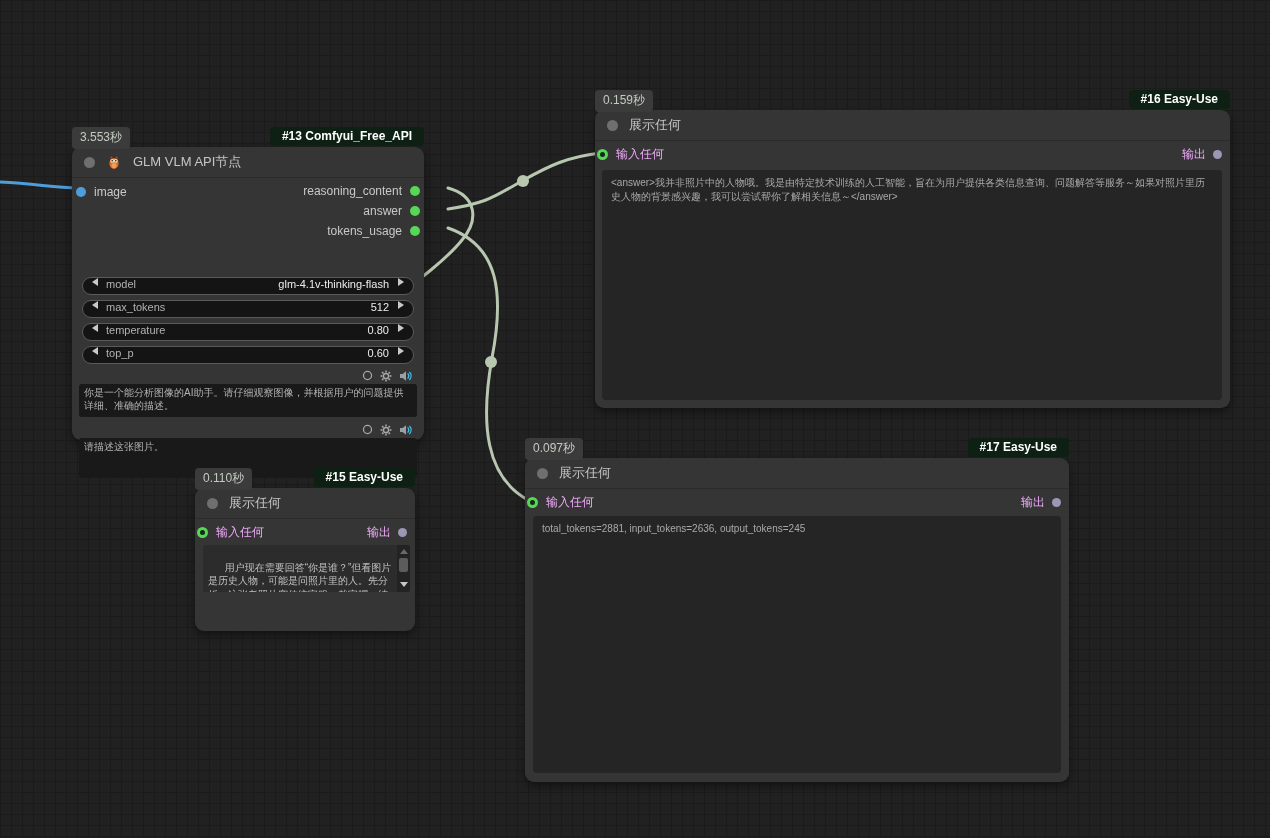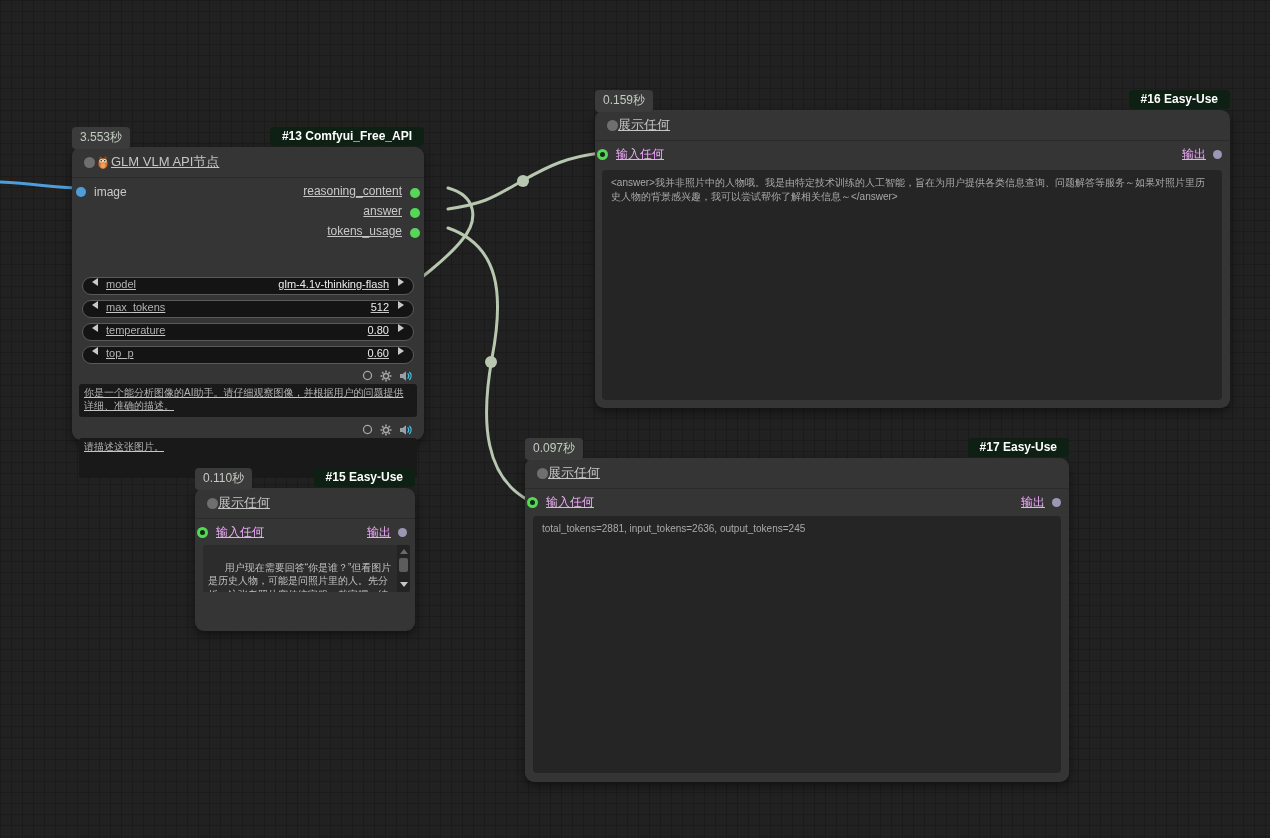--- a/index.html
+++ b/index.html
@@ -16,48 +16,48 @@
       linear-gradient(90deg,#1b1b1b 1px,transparent 1px),
       linear-gradient(#171717 1px,transparent 1px),
       linear-gradient(90deg,#171717 1px,transparent 1px);
     background-size:11px 11px,11px 11px,110px 110px,110px 110px;
   }
   svg.wires{position:absolute;inset:0;z-index:1;pointer-events:none;}
   svg.wires path{pointer-events:stroke;}
 
   .node{
     position:absolute;z-index:2;background:#353535;border-radius:9px;
-    box-shadow:0 4px 10px rgba(0,0,0,.45);color:#c6c6c6;text-decoration:underline;
+    box-shadow:0 4px 10px rgba(0,0,0,.45);color:#c6c6c6;
   }
   .badge-timing{
     position:absolute;top:-20px;left:0;background:#3b3b3b;color:#c3cbc0;
     font-size:12px;padding:2px 8px 3px;border-radius:4px;white-space:nowrap;
   }
   .badge-id{
     position:absolute;top:-20px;right:0;background:#0d2013;color:#ffffff;
     font-size:12px;font-weight:bold;padding:2px 12px 3px;border-radius:4px;white-space:nowrap;
   }
   .hdr{
-    height:30px;display:flex;align-items:center;gap:0;padding:0 12px;
+    height:30px;display:flex;align-items:center;gap:11px;padding:0 12px;
     border-bottom:1px solid #2b2b2b;font-size:13px;color:#c6c6c6;
   }
   .hdr-dot{width:11px;height:11px;border-radius:50%;background:#6f6f6f;flex:0 0 auto;}
   .dot-in-blue{width:10px;height:10px;border-radius:50%;background:#4e9edb;flex:0 0 auto;}
   .dot-out-green{width:10px;height:10px;border-radius:50%;background:#57d757;flex:0 0 auto;}
   .dot-donut{
     width:5px;height:5px;border-radius:50%;background:#142a14;
     border:3px solid #57d757;flex:0 0 auto;
   }
   .dot-out-gray{width:9px;height:9px;border-radius:50%;background:#9d96b5;flex:0 0 auto;}
 
   
   .io13{position:relative;padding:5px 8px 2px;}
   .io13 .in-row{position:absolute;left:4px;top:7px;display:flex;align-items:center;gap:8px;font-size:12px;color:#c9c9c9;}
   .io13 .out-col{display:flex;flex-direction:column;align-items:flex-end;gap:5px;margin-right:-4px;}
-  .io13 .out-row{display:flex;align-items:flex-end;gap:8px;font-size:12px;color:#c9c9c9;height:15px;}
+  .io13 .out-row{display:flex;align-items:center;gap:8px;font-size:12px;color:#c9c9c9;height:15px;}
   .widgets{padding:4px 10px 0;}
   .pill{
     height:16px;border:1px solid #5a5a5a;border-radius:9px;background:#141414;
     display:flex;align-items:flex-start;padding:0 9px;margin-bottom:5px;
     font-size:11px;
   }
   .pill .wlabel{color:#b2b2b2;margin-left:8px;}
   .pill .wvalue{margin-left:auto;color:#ececec;margin-right:9px;}
   .arr{width:0;height:0;display:inline-block;}
   .arr-l{border-top:4px solid transparent;border-bottom:4px solid transparent;border-right:6px solid #c9c9c9;}

